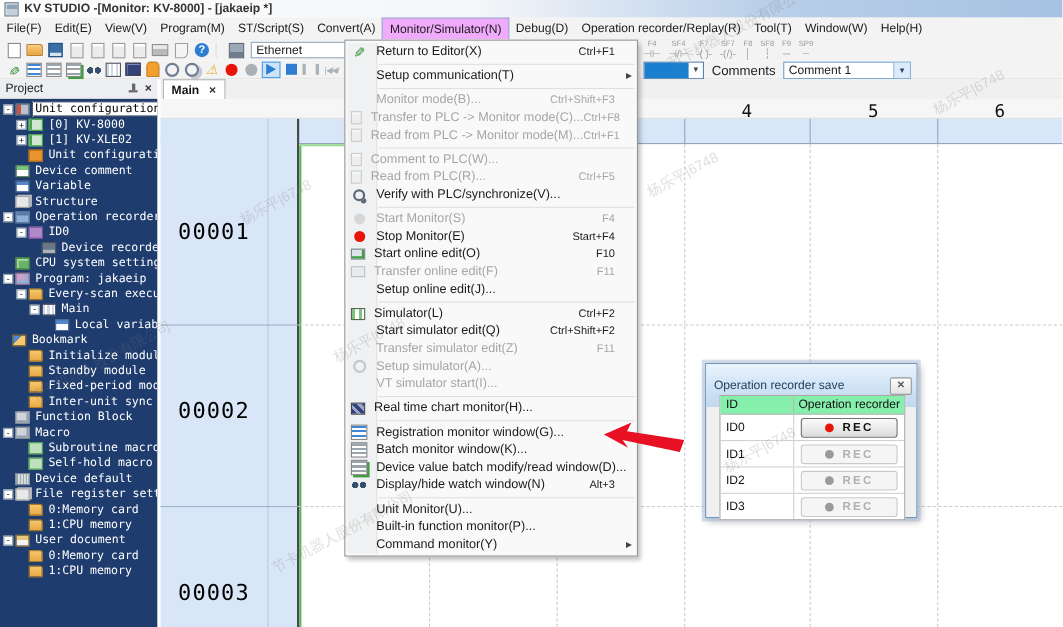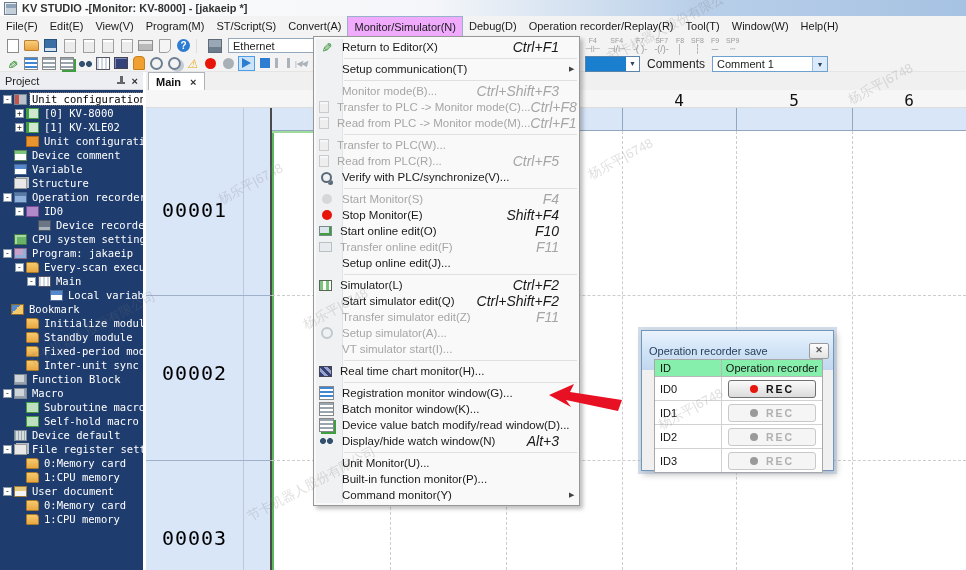--- a/index.html
+++ b/index.html
@@ -139,21 +139,21 @@
 
   
   #menu{left:313px;top:36px;width:267px;background:#f9f9f9;border:1px solid #979797;
      box-shadow:3px 3px 4px rgba(0,0,0,.25);padding:2px 0;z-index:60;box-sizing:border-box;}
   #menu::before{content:"";position:absolute;left:2px;top:2px;bottom:2px;width:26px;background:#f0f1f2;border-right:1px solid #e2e3e3;}
   .mitem{height:16px;display:flex;align-items:center;position:relative;font-size:11.5px;color:#1a1a1a;padding-right:4px;}
   .mitem.dis{color:#a6a6a6;}
   .mitem.dis .mi{opacity:.45;}
   .mi{width:15px;height:14px;margin:0 8px 0 5px;flex:none;display:flex;align-items:center;justify-content:center;box-sizing:border-box;}
   .mlabel{flex:1;white-space:nowrap;}
-  .msc{font-size:14px;margin-right:10px;font-style:italic;}
+  .msc{font-size:10px;margin-right:10px;}
   .marrow{visibility:hidden;font-size:7px;color:#444;width:6px;}
   .marrow.show{visibility:visible;}
   .msep{height:1px;background:#e0e0e0;margin:2.5px 2px 2.5px 30px;}
 
   .mi.i-doc{width:10px;height:12px;background:#ececec;border:1px solid #9f9f9f;}
   .mi.i-search{position:relative;}
   .mi.i-search::after{content:"";width:7px;height:7px;border:2px solid #5a6a7a;border-radius:50%;display:block;box-shadow:4px 5px 0 -3px #5a6a7a;}
   .mi.i-circle-red::after{content:"";width:10px;height:10px;border-radius:50%;background:#e8150a;display:block;}
   .mi.i-circle-gray::after{content:"";width:10px;height:10px;border-radius:50%;background:#b8b8b8;display:block;}
   .mi.i-monitor,.mi.i-monitor-green{border:1px solid #788;background:#dde4ee;height:10px;width:13px;}
@@ -695,21 +695,21 @@
       <span class="mi i-doc"></span>
       <span class="mlabel">Read from PLC -&gt; Monitor mode(M)...</span>
       <span class="msc">Ctrl+F1</span>
       <span class="marrow">▶</span>
     </div>
 
     <div class="msep"></div>
 
     <div class="mitem dis">
       <span class="mi i-doc"></span>
-      <span class="mlabel">Transfer to PLC(W)...</span>
+      <span class="mlabel">Comment to PLC(W)...</span>
       <span class="msc"></span>
       <span class="marrow">▶</span>
     </div>
 
     <div class="mitem dis">
       <span class="mi i-doc"></span>
       <span class="mlabel">Read from PLC(R)...</span>
       <span class="msc">Ctrl+F5</span>
       <span class="marrow">▶</span>
     </div>
@@ -726,21 +726,21 @@
     <div class="mitem dis">
       <span class="mi i-circle-gray"></span>
       <span class="mlabel">Start Monitor(S)</span>
       <span class="msc">F4</span>
       <span class="marrow">▶</span>
     </div>
 
     <div class="mitem">
       <span class="mi i-circle-red"></span>
       <span class="mlabel">Stop Monitor(E)</span>
-      <span class="msc">Shift+F4</span>
+      <span class="msc">Start+F4</span>
       <span class="marrow">▶</span>
     </div>
 
     <div class="mitem">
       <span class="mi i-monitor-green"></span>
       <span class="mlabel">Start online edit(O)</span>
       <span class="msc">F10</span>
       <span class="marrow">▶</span>
     </div>
 

